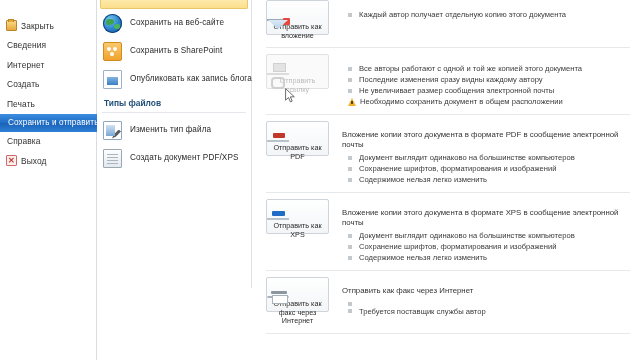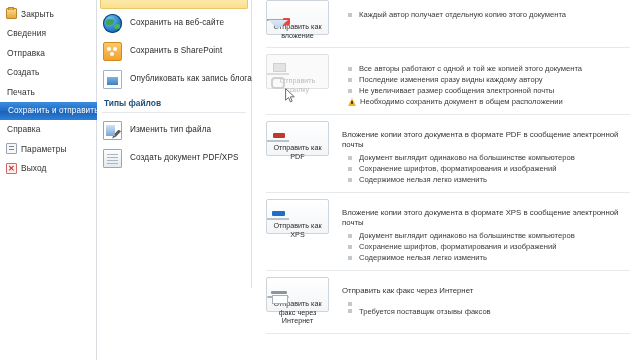--- a/index.html
+++ b/index.html
@@ -17,21 +17,21 @@
     background: #ffffff;
   }
 
   
   .sidebar {
     position: relative;
     width: 97px;
     height: 360px;
     background: #ffffff;
     border-right: 1px solid #d9dde2;
-    padding-top: 4px;
+    padding-top: 16px;
     flex: 0 0 97px;
   }
   .side-item {
     position: relative;
     height: 19.5px;
     display: flex;
     align-items: center;
     padding-left: 7px;
     font-size: 8.4px;
     color: #303030;
@@ -349,44 +349,40 @@
     <div class="side-item with-icon">
       <span class="side-ico ico-folder"></span>
       <span>Закрыть</span>
     </div>
 
     <div class="side-item">
       <span>Сведения</span>
     </div>
 
     <div class="side-item">
-      <span>Отправка</span>
+      <span>Интернет</span>
     </div>
 
     <div class="side-item">
       <span>Создать</span>
     </div>
 
     <div class="side-item">
       <span>Печать</span>
     </div>
 
     <div class="side-item selected">
       <span>Сохранить и отправить</span>
       <span class="sel-arrow"></span>
     </div>
 
     <div class="side-item">
       <span>Справка</span>
     </div>
 
-    <div class="side-item with-icon">
-      <span class="side-ico ico-options"></span>
-      <span>Параметры</span>
-    </div>
 
     <div class="side-item with-icon">
       <span class="side-ico ico-exit">✕</span>
       <span>Выход</span>
     </div>
 
   </div>
 
   <div class="middle">
 
@@ -520,21 +516,21 @@
         <span class="tile-ico ti-fax"></span>
         <span class="tile-label">Отправить как факс через Интернет</span>
       </div>
       <div class="blk-body">
         <div class="blk-title">Отправить как факс через Интернет</div>
         <div class="bullet-row">
           <span class="bul"></span>
         </div>
         <div class="bullet-row">
           <span class="bul"></span>
-          <span>Требуется поставщик отзывы факсов</span>
+          <span>Требуется поставщик службы автор</span>
         </div>
       </div>
     </div>
 
     <div class="spacer-md"></div>
     <div class="blk-sep"></div>
 
   </div>
 
   <div class="cursor" style="left: 285px; top: 88px;">

